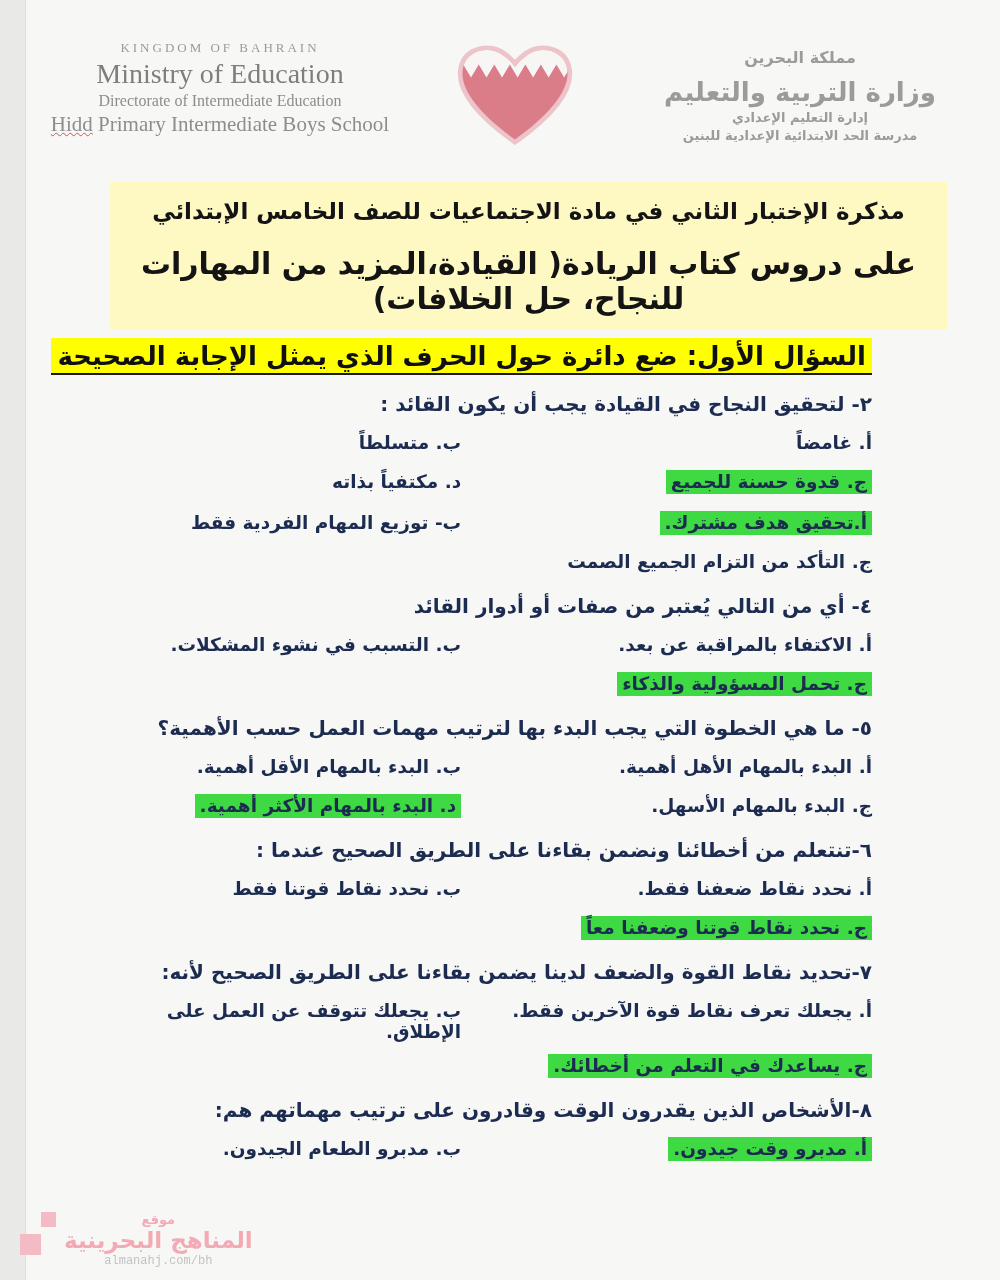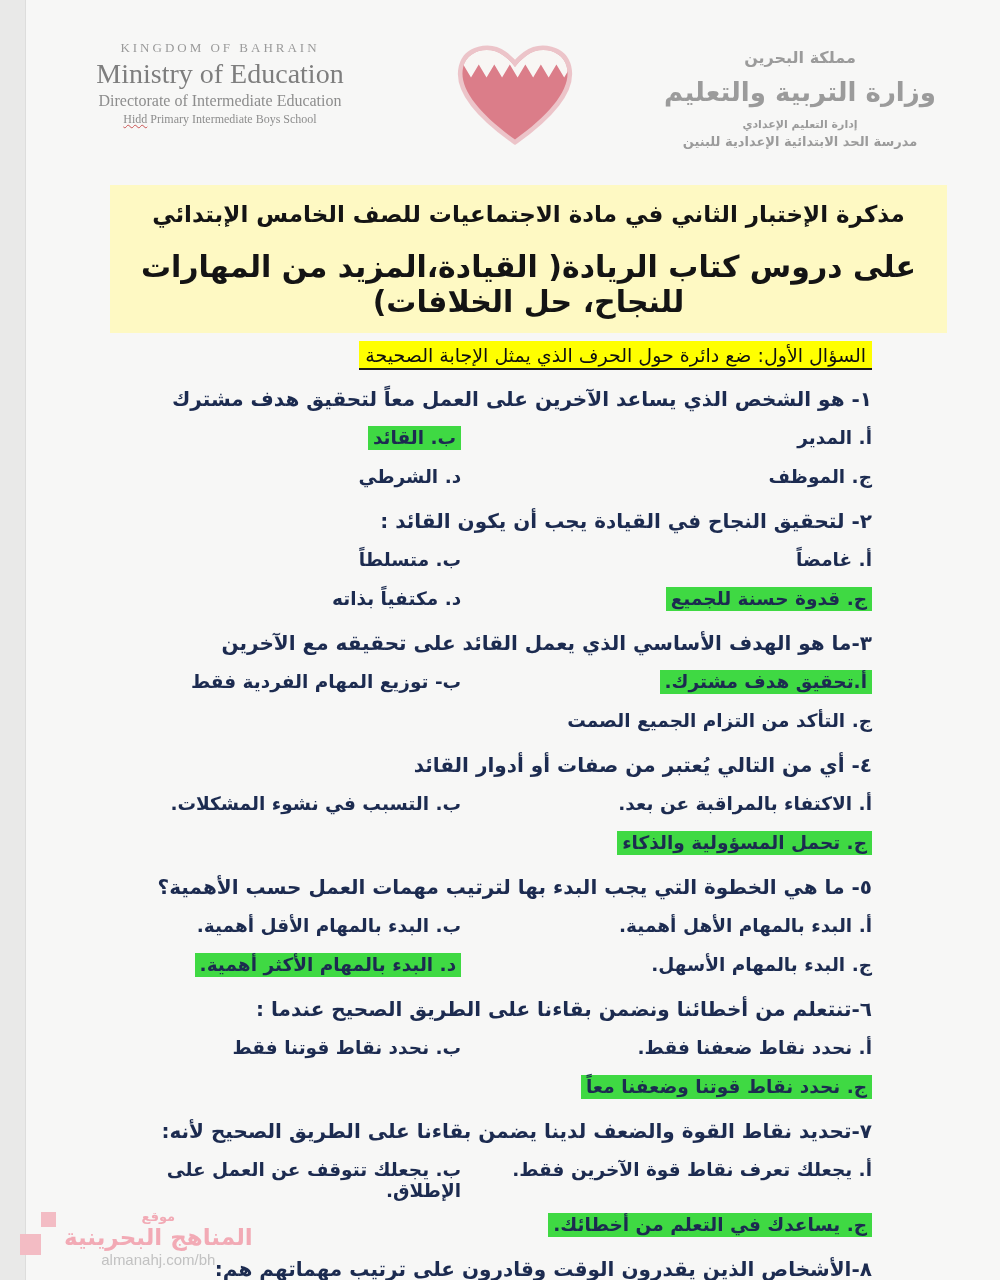--- a/index.html
+++ b/index.html
@@ -15,46 +15,46 @@
     background:#e9e9e8; border-right:1px solid #dddddc;
   }
   .page{ position:relative; padding:0 35px 0 45px; }
 
   
   .header{ display:flex; justify-content:space-between; align-items:flex-start; padding-top:34px; }
   .hdr-en{ width:350px; text-align:center; color:#8d8d8d; font-family:Liberation Serif, serif; padding-top:6px; }
   .hdr-en .l1{ font-size:13px; letter-spacing:3px; color:#9a9a9a; }
   .hdr-en .l2{ font-size:28px; color:#7e7e7e; margin-top:2px; }
   .hdr-en .l3{ font-size:16px; margin-top:2px; }
-  .hdr-en .l4{ font-size:12px; margin-top:2px; }
+  .hdr-en .l4{ font-size:21px; margin-top:2px; }
   .hdr-en .hidd{ text-decoration:underline wavy #c95454 1px; }
   .logo-wrap{ width:160px; display:flex; justify-content:center; padding-top:2px; }
   .hdr-ar{ width:330px; text-align:center; color:#9b9b9b; direction:rtl; padding-top:14px; }
   .hdr-ar .a1{ font-size:16px; font-weight:bold; }
   .hdr-ar .a2{ font-size:26px; font-weight:bold; margin-top:10px; }
-  .hdr-ar .a3{ font-size:11px; font-weight:bold; margin-top:11px; }
+  .hdr-ar .a3{ font-size:13px; font-weight:bold; margin-top:3px; }
   .hdr-ar .a4{ font-size:13px; font-weight:bold; margin-top:3px; }
 
   
   .title-box{
     margin:36px 18px 0 65px;
     background:#fef9c3;
     direction:rtl; text-align:center;
     padding:16px 8px 14px 8px;
     color:#141414; font-weight:bold;
   }
   .title-box .t1{ font-size:23px; }
   .title-box .t2{ font-size:30px; margin-top:22px; }
 
   
   .sec-wrap{ direction:rtl; text-align:right; margin:8px 55px 0 0; padding-right:38px; }
   .sec-heading{
     display:inline-block;
     background:#ffff00;
-    color:#101010; font-weight:normal; font-size:19px;
+    color:#101010; font-weight:bold; font-size:26px;
     padding:3px 6px 2px 6px;
     border-bottom:2.5px solid #1a1a1a;
   }
 
   
   .questions{ direction:rtl; margin:4px 93px 0 80px; }
   .qblock{ margin-top:15px; }
   .qtext{ color:#1c2b50; font-weight:bold; font-size:20px; text-align:right; line-height:1.45; }
   .opt-row{ display:grid; grid-template-columns:55% 45%; direction:rtl; margin-top:13px; min-height:26px; }
   .opt{ text-align:right; }
@@ -62,21 +62,21 @@
   .hl{ background:#3fd943; padding:1px 5px 2px 5px; }
 
   
   .watermark{ position:absolute; left:20px; bottom:12px; display:flex; align-items:flex-end; gap:8px; }
   .wm-squares{ position:relative; width:36px; height:56px; }
   .wm-sq1{ position:absolute; right:0; top:0; width:15px; height:15px; background:#f3bcc4; }
   .wm-sq2{ position:absolute; left:0; top:22px; width:21px; height:21px; background:#f3bcc4; }
   .wm-text{ text-align:center; direction:rtl; }
   .wm-l1{ color:#f2aab5; font-weight:bold; font-size:13px;text-align:center; }
   .wm-l2{ color:#f2aab5; font-weight:bold; font-size:23px; }
-  .wm-url{ color:#c2c2c2; font-size:15px; direction:ltr; margin-top:1px; font-family:Liberation Sans, sans-serif; }
+  .wm-url{ color:#c2c2c2; font-size:12px; direction:ltr; margin-top:1px; font-family:Liberation Mono, monospace; }
 </style>
 </head>
 <body>
 
 <div class="left-gutter"></div>
 
 <div class="page">
 
   <div class="header">
     <div class="hdr-en">
@@ -113,46 +113,34 @@
     <div class="t1">مذكرة الإختبار الثاني في مادة الاجتماعيات للصف الخامس الإبتدائي</div>
     <div class="t2">على دروس كتاب الريادة( القيادة،المزيد من المهارات للنجاح، حل الخلافات)</div>
   </div>
 
   <div class="sec-wrap">
     <span class="sec-heading">السؤال الأول: ضع دائرة حول الحرف الذي يمثل الإجابة الصحيحة</span>
   </div>
 
   <div class="questions">
 
-    <div class="qblock">
-      <div class="qtext">١- هو الشخص الذي يساعد الآخرين على العمل معاً لتحقيق هدف مشترك</div>
-      <div class="opt-row">
-        <div class="opt"><span class="opt-text">أ. المدير</span></div>
-        <div class="opt"><span class="opt-text hl">ب. القائد</span></div>
-      </div>
-      <div class="opt-row">
-        <div class="opt"><span class="opt-text">ج. الموظف</span></div>
-        <div class="opt"><span class="opt-text">د. الشرطي</span></div>
-      </div>
-    </div>
 
     <div class="qblock">
       <div class="qtext">٢- لتحقيق النجاح في القيادة يجب أن يكون القائد :</div>
       <div class="opt-row">
         <div class="opt"><span class="opt-text">أ. غامضاً</span></div>
         <div class="opt"><span class="opt-text">ب. متسلطاً</span></div>
       </div>
       <div class="opt-row">
         <div class="opt"><span class="opt-text hl">ج. قدوة حسنة للجميع</span></div>
         <div class="opt"><span class="opt-text">د. مكتفياً بذاته</span></div>
       </div>
     </div>
 
     <div class="qblock">
-      <div class="qtext">٣-ما هو الهدف الأساسي الذي يعمل القائد على تحقيقه مع الآخرين</div>
       <div class="opt-row">
         <div class="opt"><span class="opt-text hl">أ.تحقيق هدف مشترك.</span></div>
         <div class="opt"><span class="opt-text">ب- توزيع المهام الفردية فقط</span></div>
       </div>
       <div class="opt-row">
         <div class="opt"><span class="opt-text">ج. التأكد من التزام الجميع الصمت</span></div>
         <div class="opt"></div>
       </div>
     </div>
 

